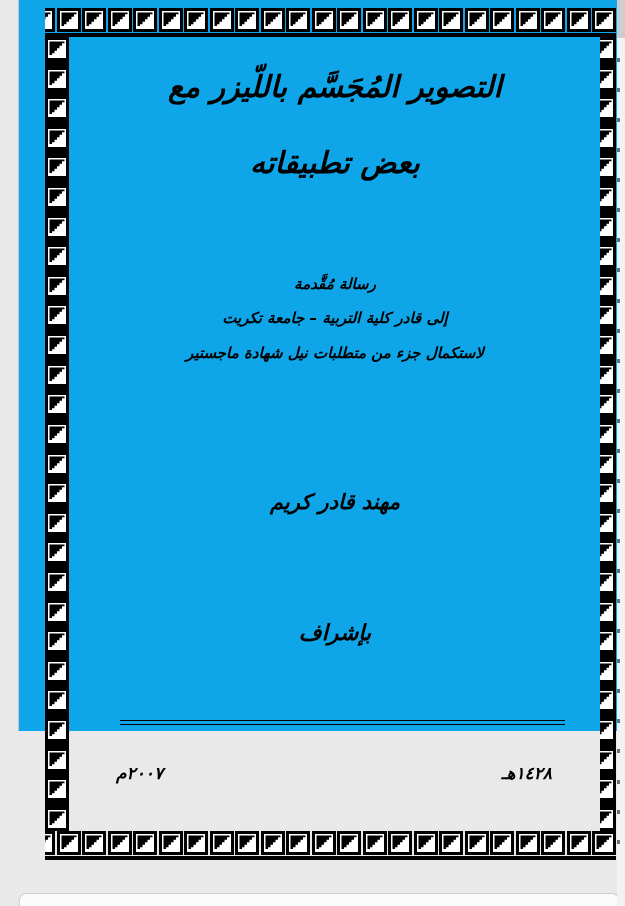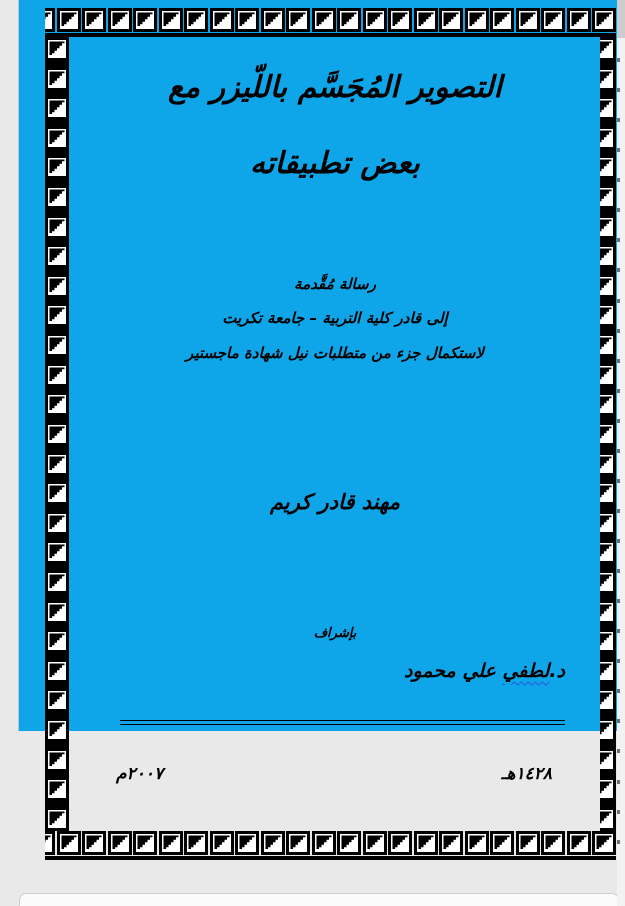--- a/index.html
+++ b/index.html
@@ -70,21 +70,21 @@
   .title-line { font-size: 30px; line-height: 58px; }
   .t1 { top: 58px; }
   .t2 { top: 134px; }
   .intro { font-size: 15px; line-height: 24px; }
   .i0 { top: 272px; padding-left: 28px; }
   .i1 { top: 306px; }
   .i2 { top: 341px; margin-left: 16px; }
   .i3 { top: 376px; }
   .presented { top: 448px; font-size: 15px; line-height: 24px; }
   .student { top: 480px; font-size: 21px; line-height: 32px; margin-top: 6px; }
-  .supervision { top: 620px; font-size: 13px; line-height: 26px; }
+  .supervision { top: 620px; font-size: 22px; line-height: 26px; }
   .sup-row {
     position: absolute;
     top: 655px; left: 35px;
     width: 460px;
     display: flex;
     justify-content: space-between;
     font-size: 19px; font-weight: bold;
     line-height: 30px;
     white-space: nowrap;
   }
@@ -767,21 +767,20 @@
 
       <div class="tline intro i0">رسالة مُقَّدمة</div>
       <div class="tline intro i1">إلى قادر كلية التربية – جامعة تكريت</div>
       <div class="tline intro i2">لاستكمال جزء من متطلبات نيل شهادة ماجستير</div>
 
       <div class="tline student">مهند قادر كريم</div>
 
       <div class="tline supervision">بإشراف</div>
 
       <div class="sup-row">
-        <span><span>د.</span><span class="squiggle">لطفي</span><span> علي محمود</span></span>
       </div>
 
       <div class="dbl-line"></div>
 
       <div class="dates-row">
         <span>١٤٢٨هـ</span>
         <span>٢٠٠٧م</span>
       </div>
     </div>
   </div>

